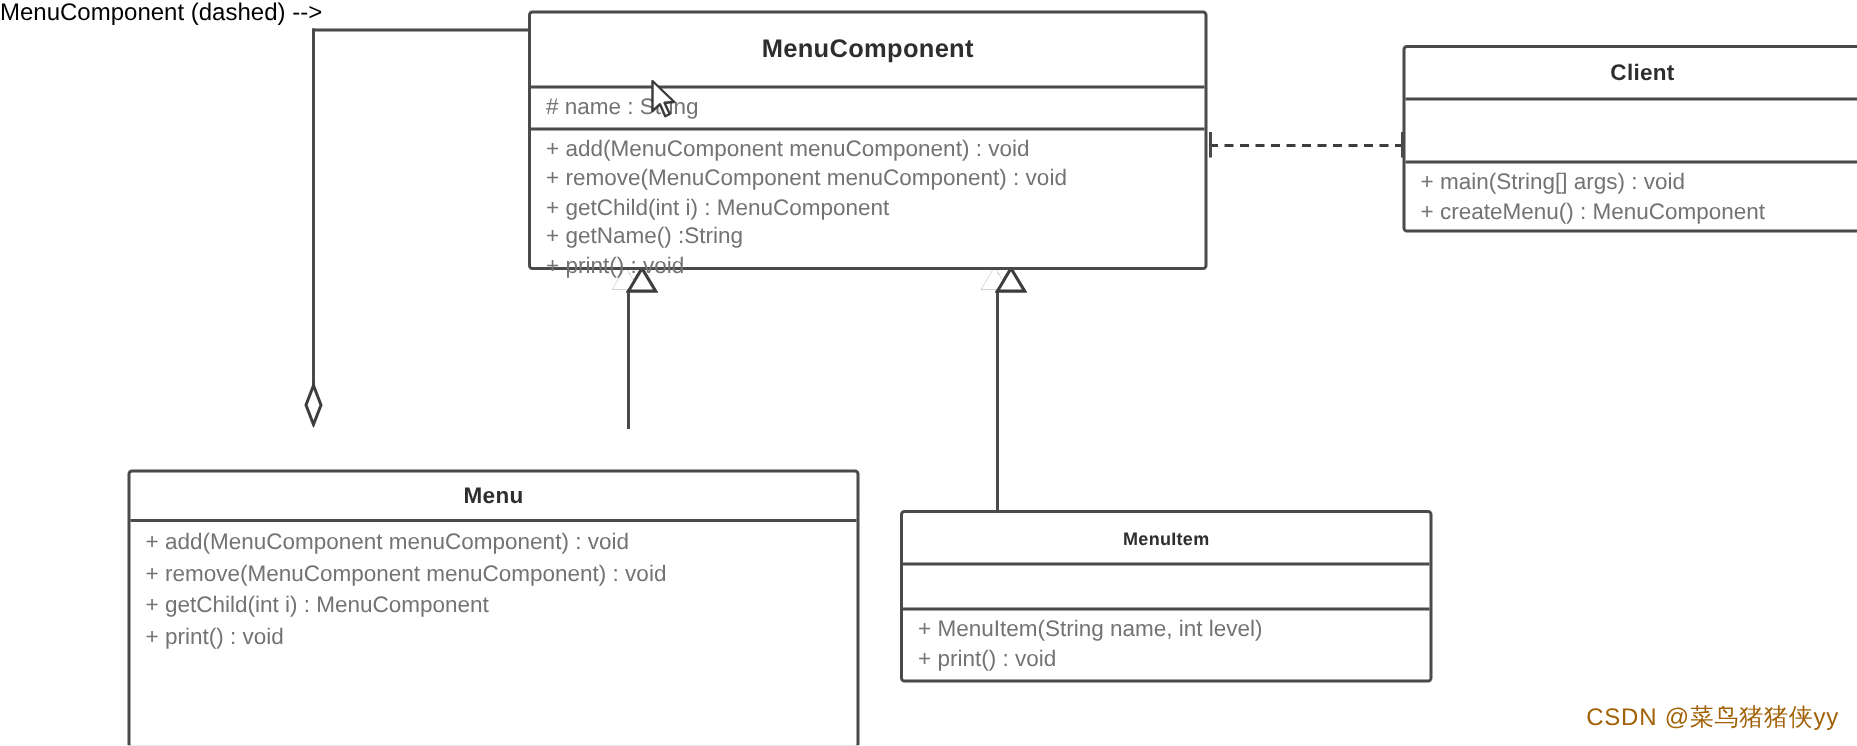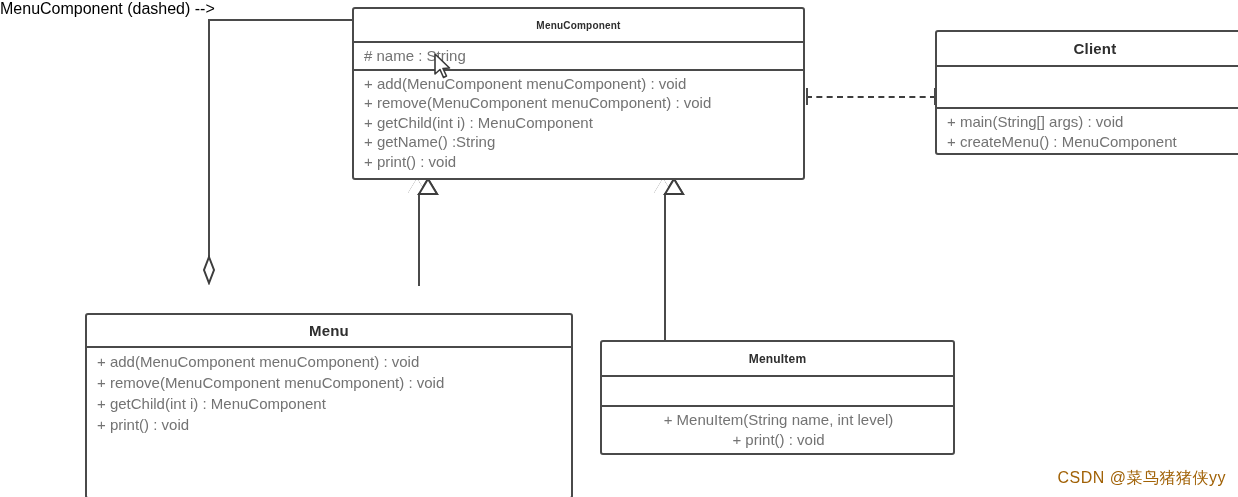--- a/index.html
+++ b/index.html
@@ -50,21 +50,21 @@
   .uml-line {
     white-space: nowrap;
     color: #737373;
   }
 
   
   #menucomponent-class {
     left: 352px; top: 7px; width: 453px; height: 173px;
     font-size: 15px;
   }
-  #menucomponent-class .uml-title { height: 32px; font-size: 10px; }
+  #menucomponent-class .uml-title { height: 48px; font-size: 17px; }
   #menucomponent-class .uml-line { line-height: 19.5px; }
 
   #client-class {
     left: 935px; top: 30px; width: 320px; height: 125px;
     font-size: 15px;
   }
   #client-class .uml-title { height: 33px; font-size: 15px; }
   #client-class .uml-attrs { height: 42px; }
   #client-class .uml-line { line-height: 20px; }
 
@@ -76,21 +76,21 @@
   #menu-class .uml-title { height: 31px; font-size: 15px; }
   #menu-class .uml-attrs { height: 36px; }
   #menu-class .uml-line { line-height: 21px; }
 
   #menuitem-class {
     left: 600px; top: 340px; width: 355px; height: 115px;
     font-size: 15px;
   }
   #menuitem-class .uml-title { height: 33px; font-size: 12px; }
   #menuitem-class .uml-attrs { height: 30px; }
-  #menuitem-class .uml-line { line-height: 20px; text-align: center; }
+  #menuitem-class .uml-line { line-height: 20px; }
 
   
   .edge {
     position: absolute;
     background: #4a4a4a;
     z-index: 2;
   }
   .edge-h { height: 2px; }
   .edge-v { width: 2px; }
 

